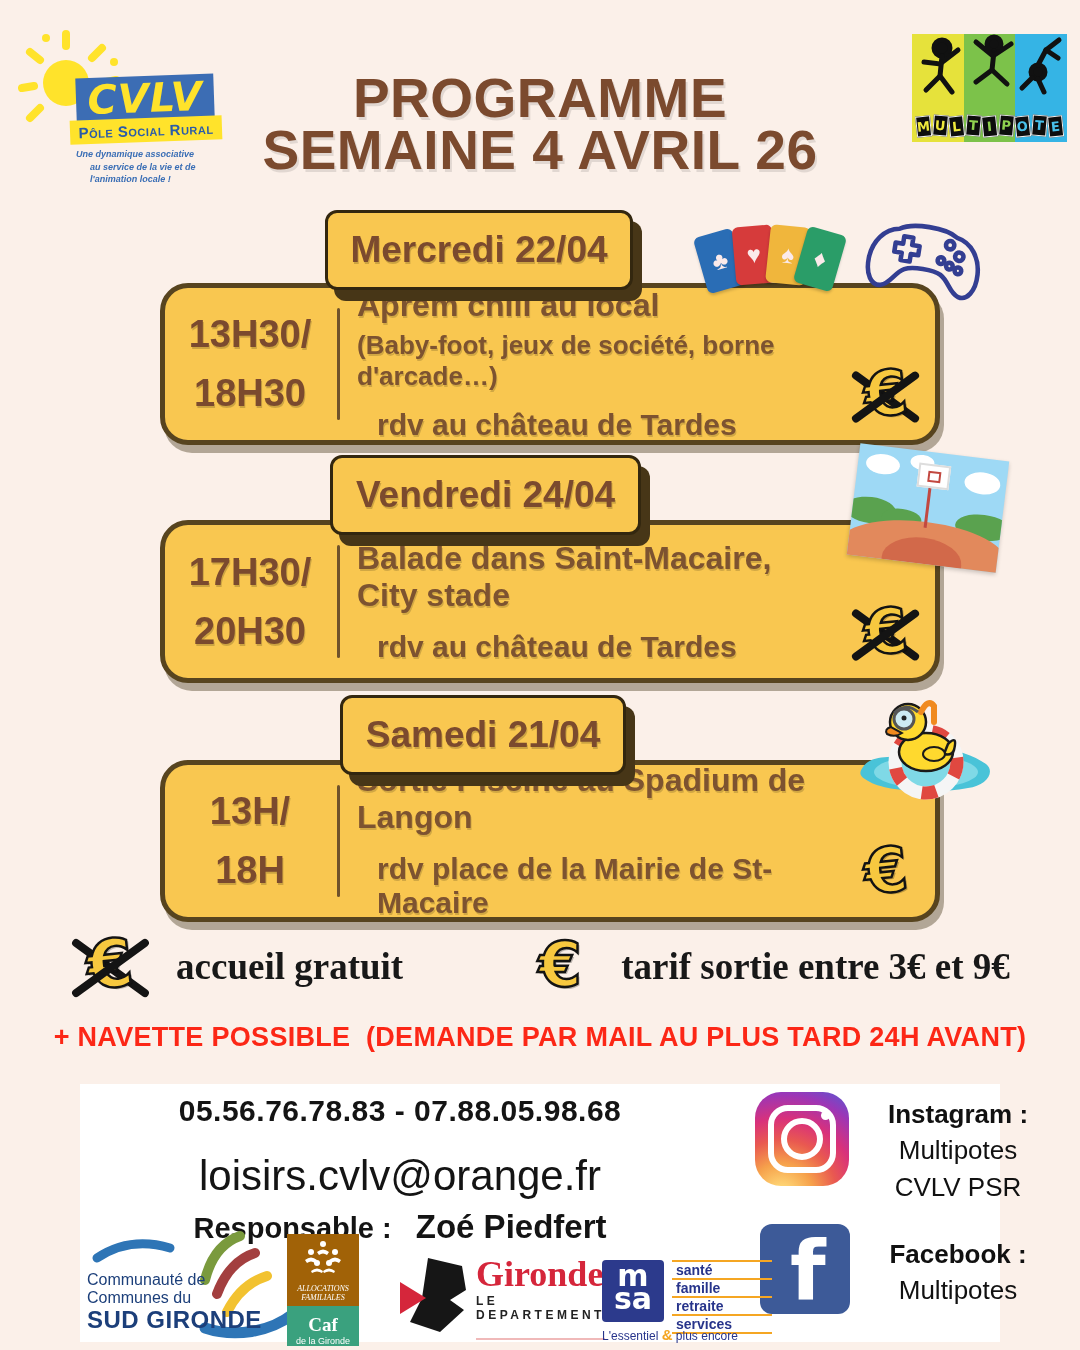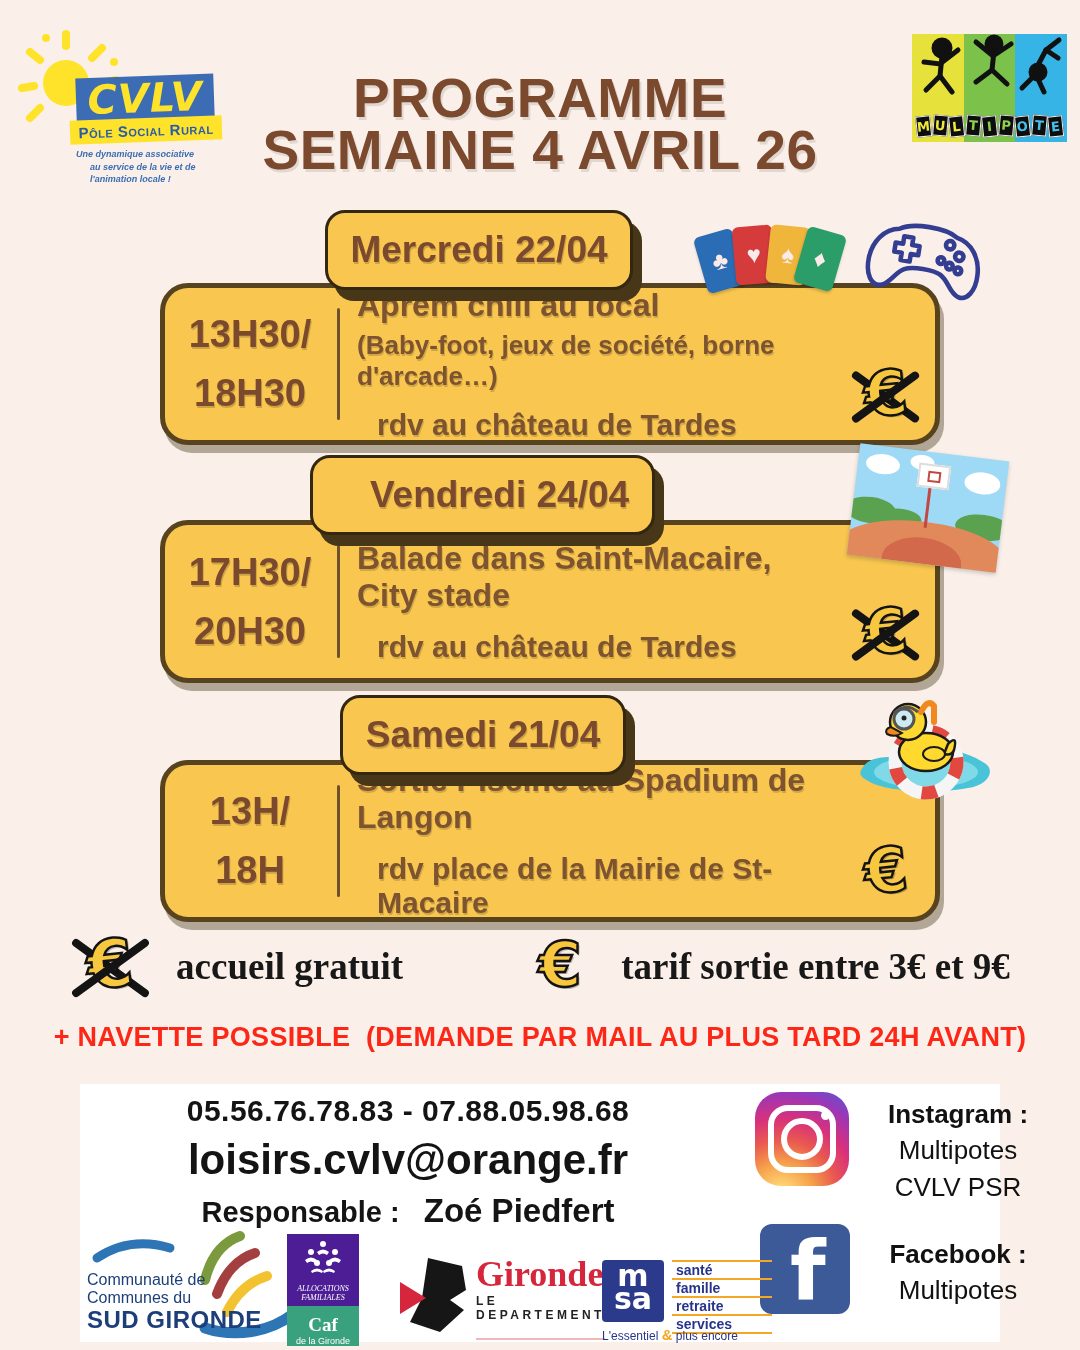--- a/index.html
+++ b/index.html
@@ -33,21 +33,21 @@
   .mp-tile{display:inline-block;width:14px;height:19px;background:#0d0d0d;border:1px solid #efefef;
            font-size:13px;font-weight:800;text-align:center;line-height:19px;color:#fff;
            font-family:"DejaVu Sans",sans-serif;}
   .mp-tile:nth-child(odd){transform:rotate(-6deg) translateY(1px);}
   .mp-tile:nth-child(even){transform:rotate(5deg);}
   .mp-tile:nth-child(-n+3){color:#efe93c;}
   .mp-tile:nth-child(n+4):nth-child(-n+6){color:#8fd14f;}
   .mp-tile:nth-child(n+7){color:#49c0ea;}
 
   
-  .pill{position:absolute;height:74px;background:#f9c750;border:3px solid #33270f;border-radius:20px;
+  .pill{position:absolute;height:74px;background:#f9c750;border:3px solid #33270f;border-radius:12px;
         box-shadow:9px 11px 0 #473617;display:flex;align-items:center;justify-content:center;z-index:3;}
   .pill span{font-size:37px;font-weight:800;color:#7b4a2e;text-shadow:1px 2px 0 rgba(0,0,0,.18);}
   .card{position:absolute;left:160px;width:770px;background:#f9c750;border:5px solid #57441f;
         border-radius:28px;box-shadow:4px 8px 0 rgba(70,55,25,.40);z-index:2;}
   .times{position:absolute;left:0;top:0;bottom:0;width:170px;display:flex;flex-direction:column;
          justify-content:center;align-items:center;gap:16px;color:#7b4a2e;font-weight:800;font-size:38px;
          text-shadow:1px 2px 0 rgba(0,0,0,.18);}
   .vline{position:absolute;left:172px;top:20px;bottom:20px;width:3px;background:#6f522b;border-radius:2px;}
   .lines{position:absolute;left:192px;right:95px;top:0;bottom:0;display:flex;flex-direction:column;
          justify-content:center;color:#7d5330;font-weight:700;text-shadow:1px 2px 0 rgba(0,0,0,.16);}
@@ -94,23 +94,23 @@
   .legend{position:absolute;left:0;right:0;top:928px;display:flex;justify-content:center;
           align-items:center;gap:26px;}
   .legend .gap{width:70px;}
   .legend-label{font-family:"Liberation Serif",serif;font-size:37px;font-weight:600;color:#181818;}
 
   .note{position:absolute;left:0;right:0;top:1022px;text-align:center;color:#fc2716;font-size:27px;
         font-weight:800;letter-spacing:.3px;white-space:pre-wrap;}
 
   
   .panel{position:absolute;left:80px;top:1084px;width:920px;height:258px;background:#ffffff;}
-  .contact{position:absolute;left:38px;top:10px;width:580px;text-align:center;color:#141414;}
+  .contact{position:absolute;left:30px;top:10px;width:580px;text-align:center;color:#141414;}
   .contact .phone{font-size:30px;font-weight:600;letter-spacing:.5px;}
-  .contact .mail{font-size:42px;font-weight:700;margin-top:8px;}
+  .contact .mail{font-size:42px;font-weight:400;margin-top:24px;}
   .contact .resp{margin-top:8px;font-size:29px;font-weight:600;}
   .contact .resp .name{font-family:Liberation Sans, sans-serif;font-size:33px;font-weight:700;margin-left:16px;}
 
   .ig-icon{position:absolute;left:675px;top:8px;width:94px;height:94px;border-radius:26px;
            background:radial-gradient(circle at 28% 110%,#fed373 8%,#f6a14b 26%,#e95950 45%,#d9317a 62%,#9b36b7 82%,#515bd4 100%);}
   .ig-frame{position:absolute;inset:13px;border:6px solid #fff;border-radius:20px;}
   .ig-lens{position:absolute;left:50%;top:50%;width:30px;height:30px;border:6px solid #fff;border-radius:50%;
            transform:translate(-50%,-50%);}
   .ig-dot{position:absolute;right:19px;top:19px;width:9px;height:9px;background:#fff;border-radius:50%;}
   .ig-text{position:absolute;left:778px;top:12px;width:200px;text-align:center;font-size:26px;color:#111;
@@ -124,21 +124,21 @@
   .fb-text{position:absolute;left:778px;top:152px;width:200px;text-align:center;font-size:26px;color:#111;
            line-height:1.4;}
   .fb-text .b{font-weight:800;}
 
   
   .ccsg{position:absolute;left:5px;top:144px;width:230px;height:112px;}
   .ccsg-text{position:absolute;left:2px;bottom:6px;color:#1c3f7a;line-height:1.12;}
   .ccsg-text .a{font-size:16px;}
   .ccsg-text .c{font-size:24px;font-weight:800;letter-spacing:.5px;}
   .caf{position:absolute;left:207px;top:150px;width:72px;height:112px;display:flex;flex-direction:column;}
-  .caf-blue{background:#4c1d95;height:72px;position:relative;color:#fff;text-align:center;}
+  .caf-blue{background:#a16207;height:72px;position:relative;color:#fff;text-align:center;}
   .caf-pict{margin-top:4px;}
   .caf-alloc{position:absolute;left:0;right:0;bottom:3px;font-family:"Liberation Serif",serif;
              font-style:italic;font-size:8px;line-height:1.2;}
   .caf-green{background:#3aa17e;flex:1;color:#fff;text-align:center;}
   .caf-green .caf-name{font-family:"Liberation Serif",serif;font-size:19px;font-weight:700;line-height:1.1;margin-top:9px;}
   .caf-green .caf-sub{font-size:9px;}
   .gironde{position:absolute;left:318px;top:172px;width:195px;height:80px;}
   .gir-text{position:absolute;left:78px;top:0;}
   .gir-name{font-family:"Liberation Serif",serif;font-weight:700;font-size:36px;color:#d5263b;line-height:1;}
   .gir-sub{font-size:12px;font-weight:700;letter-spacing:3.5px;color:#222;margin-top:2px;
@@ -250,21 +250,21 @@
       <path d="M40 25 C55 15 95 15 110 25 C128 28 140 45 141 65 C142 85 133 98 122 95 C111 92 108 78 97 72 C88 67 62 67 53 72 C42 78 39 92 28 95 C17 98 8 85 9 65 C10 45 22 28 40 25 Z"></path>
       <path d="M38 42 h9 v-9 h11 v9 h9 v11 h-9 v9 h-11 v-9 h-9 z"></path>
       <circle cx="103" cy="35" r="5"></circle>
       <circle cx="116" cy="47" r="5"></circle>
       <circle cx="95" cy="55" r="4"></circle>
       <circle cx="106" cy="60" r="4"></circle>
       <circle cx="117" cy="64" r="4"></circle>
     </g>
   </svg>
 
-  <div class="pill" style="left:310px;top:455px;width:305px;padding-left:34px;">
+  <div class="pill" style="left:330px;top:455px;width:305px;">
     <span>Vendredi 24/04</span>
   </div>
   <div class="card" style="top:520px;height:153px;">
     <div class="times">
       <div>17H30/</div>
       <div>20H30</div>
     </div>
     <div class="vline"></div>
     <div class="lines">
       <div class="t">Balade dans Saint-Macaire, City stade</div>

